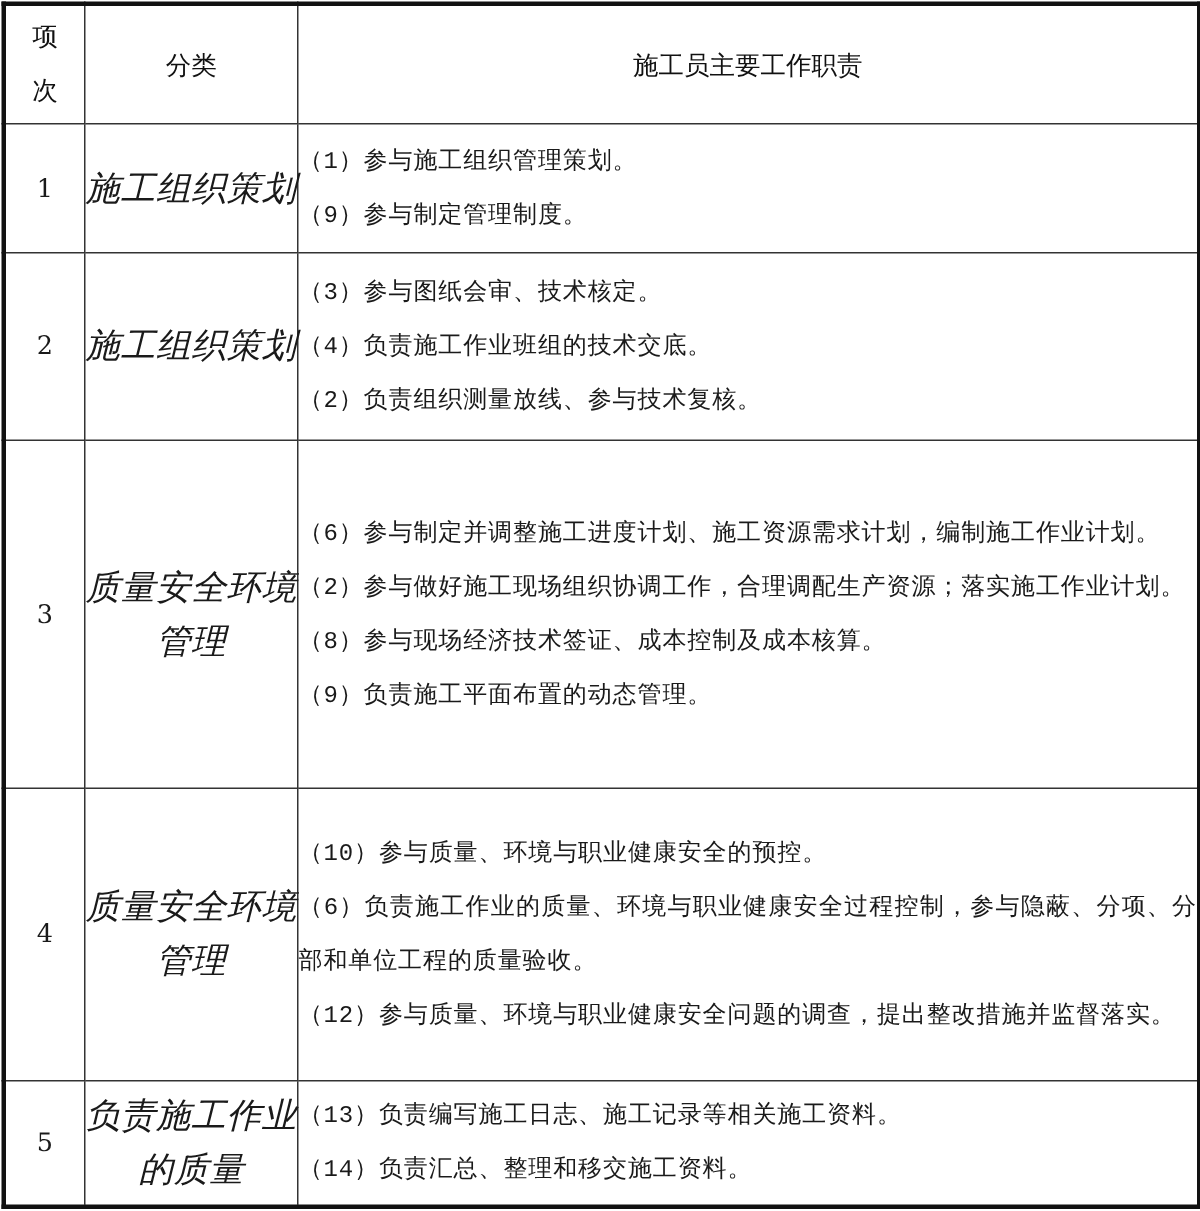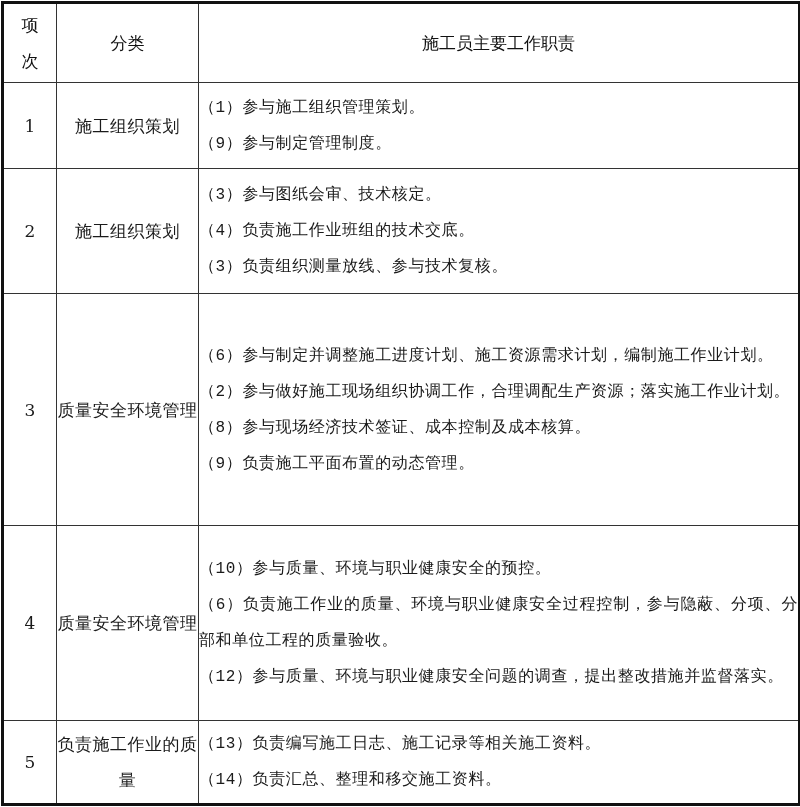--- a/index.html
+++ b/index.html
@@ -32,24 +32,25 @@
       color: #111;
     }
     th.h-no { line-height: 36px; }
     tr.hdr { height: 80px; }
     td.no {
       text-align: center;
       font-size: 17px;
     }
     td.cat {
       text-align: center;
-      font-size: 17px;
+      font-size: 23px;
       line-height: 36px;
       padding: 0 6px;
       letter-spacing: 0.5px;
+      font-style: italic;
     }
     td.duty-cell {
       padding: 4px 10px 4px 14px;
       font-size: 16px;
     }
     .item {
       line-height: 36px;
       letter-spacing: 0.6px;
       text-align: justify;
       font-family: Liberation Mono, monospace;
@@ -88,21 +89,21 @@
         <div class="item">（9）参与制定管理制度。</div>
       </td>
     </tr>
 
     <tr class="r2">
       <td class="no">2</td>
       <td class="cat">施工组织策划</td>
       <td class="duty-cell">
         <div class="item">（3）参与图纸会审、技术核定。</div>
         <div class="item">（4）负责施工作业班组的技术交底。</div>
-        <div class="item">（3）负责组织测量放线、参与技术复核。</div>
+        <div class="item">（2）负责组织测量放线、参与技术复核。</div>
       </td>
     </tr>
 
     <tr class="r3">
       <td class="no">3</td>
       <td class="cat">质量安全环境管理</td>
       <td class="duty-cell">
         <div class="item">（6）参与制定并调整施工进度计划、施工资源需求计划，编制施工作业计划。</div>
         <div class="item">（2）参与做好施工现场组织协调工作，合理调配生产资源；落实施工作业计划。</div>
         <div class="item">（8）参与现场经济技术签证、成本控制及成本核算。</div>

